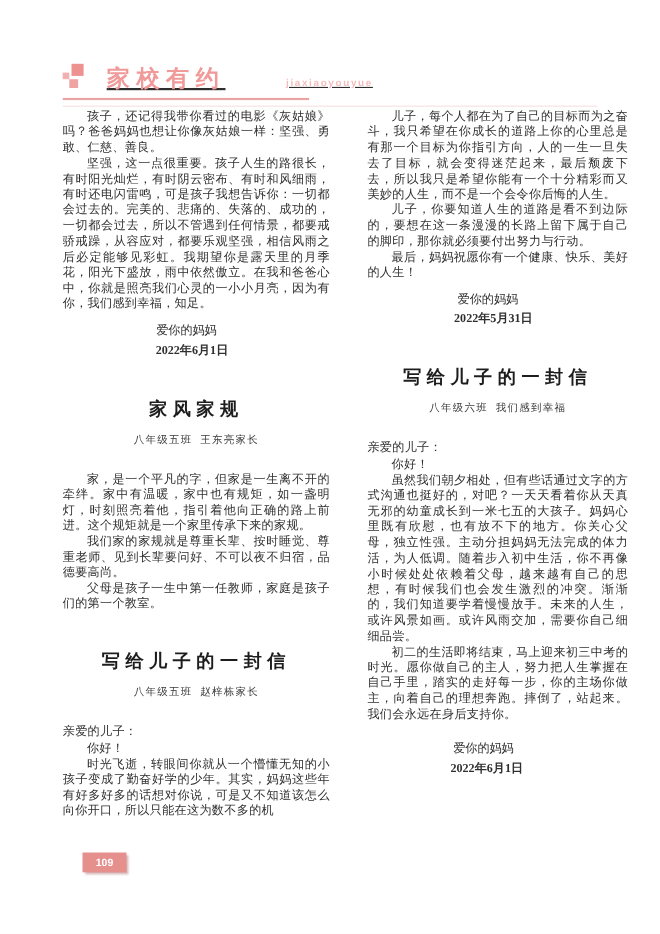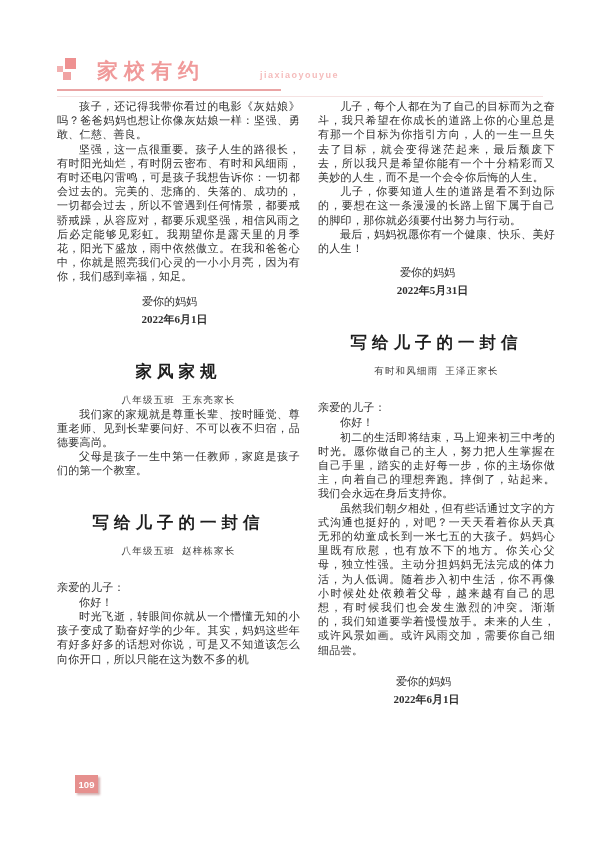--- a/index.html
+++ b/index.html
@@ -6,41 +6,41 @@
   .page{
     position:relative;
     width:600px;height:849px;
     margin:0 auto;
     background:#ffffff;
     font-family:"Liberation Serif","DejaVu Serif",serif;
     color:#2f2f2f;
     overflow:hidden;
   }
   
-  .header{position:absolute;top:56px;left:57px;right:45px;}
+  .header{position:absolute;top:56px;left:57px;right:45px;text-decoration:underline;}
   .header-row{display:flex;align-items:center;height:30px;}
   .logo{position:relative;width:24px;height:26px;margin-right:16px;flex:0 0 auto;}
   .logo .sq1{position:absolute;left:0;top:8px;width:6px;height:6px;background:#f2b0b0;}
   .logo .sq2{position:absolute;left:8px;top:0;width:11px;height:11px;background:#ee9191;}
   .logo .sq3{position:absolute;left:6px;top:14px;width:8px;height:8px;background:#f0a3a3;}
   .header-title{
     font-family:"Liberation Sans","DejaVu Sans",sans-serif;
     font-size:21px;font-weight:bold;color:#f09a9a;letter-spacing:6px;
   }
   .header-pinyin{
     font-family:"Liberation Sans","DejaVu Sans",sans-serif;
     font-size:9px;font-weight:bold;color:#f5bcbc;letter-spacing:1.5px;
     margin-left:10px;margin-top:8px;padding-left:45px;
   }
   .header-rule{width:224px;height:2px;background:#eaa4a4;margin-top:3px;}
   .faint-rule{width:486px;height:1px;background:#f5e2e2;margin-top:5px;}
   
   .columns{
     position:absolute;top:99px;left:57px;right:45px;bottom:0;
-    display:flex;gap:18px;
+    display:flex;gap:34px;
   }
   .col{flex:0 0 auto;}
   .col.left{width:243px;}
   .col.right{width:237px;}
   .col p{
     margin:0;font-size:11px;line-height:14.2px;letter-spacing:0.3px;
     text-align:justify;text-indent:2em;
   }
   .col p.no-indent{text-indent:0;}
   .salutation{text-indent:0 !important;margin-top:14px !important;}
@@ -55,21 +55,21 @@
     letter-spacing:5px;
   }
   .section-byline{
     margin-top:11px;text-align:center;
     font-size:9.5px;color:#3a3a3a;letter-spacing:1.2px;font-family:Liberation Mono, monospace;
   }
   .first-para{margin-top:22px !important;}
   
   .page-badge{
     position:absolute;left:75px;top:775px;
-    width:23px;height:18px;
+    width:40px;height:18px;
     background:#e6908e;
     box-shadow:2px 2px 2px rgba(160,85,85,0.45);
     color:#ffffff;
     font-family:"Liberation Sans","DejaVu Sans",sans-serif;
     font-size:9.5px;font-weight:bold;
     display:flex;align-items:center;justify-content:center;
   }
 </style>
 </head>
 <body>
@@ -98,20 +98,21 @@
       <p>坚强，这一点很重要。孩子人生的路很长，有时阳光灿烂，有时阴云密布、有时和风细雨，有时还电闪雷鸣，可是孩子我想告诉你：一切都会过去的。完美的、悲痛的、失落的、成功的，一切都会过去，所以不管遇到任何情景，都要戒骄戒躁，从容应对，都要乐观坚强，相信风雨之后必定能够见彩虹。我期望你是露天里的月季花，阳光下盛放，雨中依然傲立。在我和爸爸心中，你就是照亮我们心灵的一小小月亮，因为有你，我们感到幸福，知足。</p>
       <div class="closing">
         <span class="sign">爱你的妈妈</span>
       </div>
       <div class="closing date-line">
         <span class="date">2022年6月1日</span>
       </div>
 
       <div class="section-title">家风家规</div>
       <div class="section-byline">八年级五班 王东亮家长</div>
+      <p class="first-para">家，是一个平凡的字，但家是一生离不开的牵绊。家中有温暖，家中也有规矩，如一盏明灯，时刻照亮着他，指引着他向正确的路上前进。这个规矩就是一个家里传承下来的家规。</p>
       <p>我们家的家规就是尊重长辈、按时睡觉、尊重老师、见到长辈要问好、不可以夜不归宿，品德要高尚。</p>
       <p>父母是孩子一生中第一任教师，家庭是孩子们的第一个教室。</p>
 
       <div class="section-title">写给儿子的一封信</div>
       <div class="section-byline">八年级五班 赵梓栋家长</div>
       <p class="salutation first-para">亲爱的儿子：</p>
       <p class="greeting">你好！</p>
       <p>时光飞逝，转眼间你就从一个懵懂无知的小孩子变成了勤奋好学的少年。其实，妈妈这些年有好多好多的话想对你说，可是又不知道该怎么向你开口，所以只能在这为数不多的机</p>
 
     </div>
@@ -122,25 +123,25 @@
       <p>儿子，你要知道人生的道路是看不到边际的，要想在这一条漫漫的长路上留下属于自己的脚印，那你就必须要付出努力与行动。</p>
       <p>最后，妈妈祝愿你有一个健康、快乐、美好的人生！</p>
       <div class="closing">
         <span class="sign">爱你的妈妈</span>
       </div>
       <div class="closing date-line">
         <span class="date">2022年5月31日</span>
       </div>
 
       <div class="section-title">写给儿子的一封信</div>
-      <div class="section-byline">有时和风细雨 王泽正家长</div>
+      <div class="section-byline">八年级六班 我们感到幸福</div>
       <p class="salutation first-para">亲爱的儿子：</p>
       <p class="greeting">你好！</p>
+      <p>虽然我们朝夕相处，但有些话通过文字的方式沟通也挺好的，对吧？一天天看着你从天真无邪的幼童成长到一米七五的大孩子。妈妈心里既有欣慰，也有放不下的地方。你关心父母，独立性强。主动分担妈妈无法完成的体力活，为人低调。随着步入初中生活，你不再像小时候处处依赖着父母，越来越有自己的思想，有时候我们也会发生激烈的冲突。渐渐的，我们知道要学着慢慢放手。未来的人生，或许风景如画。或许风雨交加，需要你自己细细品尝。</p>
       <p>初二的生活即将结束，马上迎来初三中考的时光。愿你做自己的主人，努力把人生掌握在自己手里，踏实的走好每一步，你的主场你做主，向着自己的理想奔跑。摔倒了，站起来。我们会永远在身后支持你。</p>
-      <p>虽然我们朝夕相处，但有些话通过文字的方式沟通也挺好的，对吧？一天天看着你从天真无邪的幼童成长到一米七五的大孩子。妈妈心里既有欣慰，也有放不下的地方。你关心父母，独立性强。主动分担妈妈无法完成的体力活，为人低调。随着步入初中生活，你不再像小时候处处依赖着父母，越来越有自己的思想，有时候我们也会发生激烈的冲突。渐渐的，我们知道要学着慢慢放手。未来的人生，或许风景如画。或许风雨交加，需要你自己细细品尝。</p>
       <div class="closing" style="margin-top:16px;">
         <span class="sign" style="padding-right:26px;">爱你的妈妈</span>
       </div>
       <div class="closing date-line">
         <span class="date" style="padding-right:20px;">2022年6月1日</span>
       </div>
 
     </div>
   </div>
 

